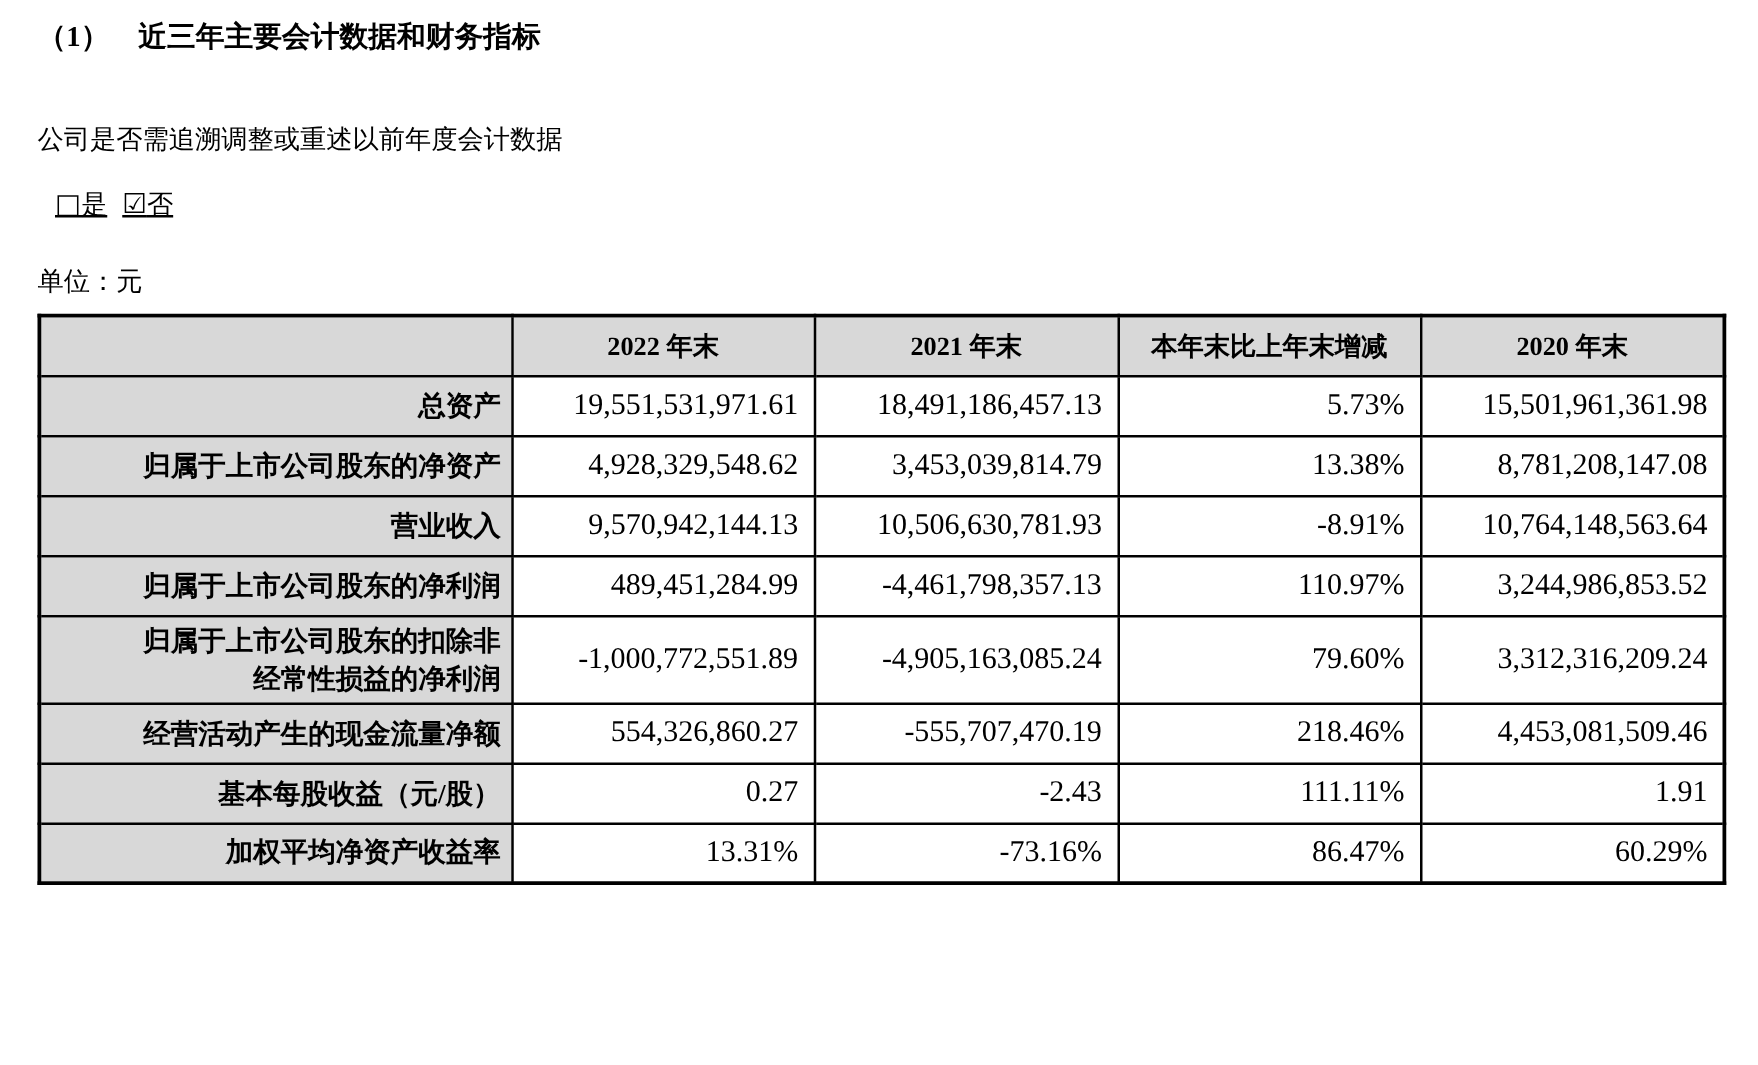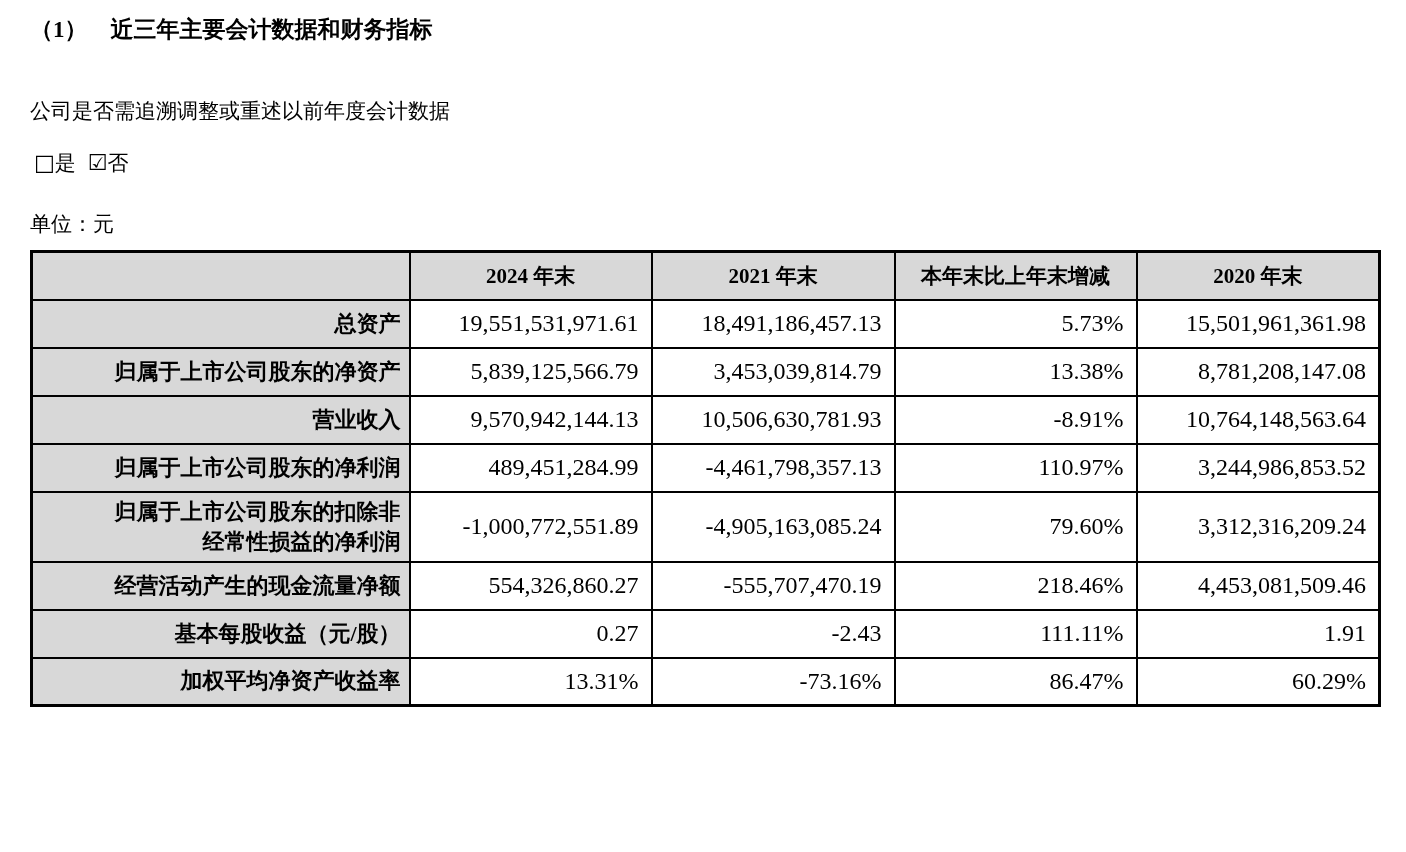--- a/index.html
+++ b/index.html
@@ -14,21 +14,21 @@
 
   .section-title {
     font-size:23px; font-weight:bold; margin:0;
     line-height:30px;
   }
   .question {
     font-size:21px; font-weight:normal; margin:52px 0 0 0;
     line-height:28px;
   }
   .check-line {
-    font-size:21px; margin:23px 0 0 4px; line-height:30px;
+    font-size:21px; margin:23px 0 0 14px; line-height:30px;text-decoration:underline;
   }
   .cb {
     font-family:"DejaVu Sans","Liberation Sans",sans-serif;
     font-size:22px;
   }
   .cb-gap { display:inline-block; width:12px; }
 
   .unit-line {
     text-align:left; font-size:21px; margin-top:32px;
     padding-right:25px; line-height:28px;
@@ -80,37 +80,37 @@
       <col style="width:378px">
         <col style="width:242px">
         <col style="width:243px">
       <col style="width:242px">
         <col style="width:243px">
     </colgroup>
 
     <tbody>
         <tr>
       <th></th>
-      <th>2024 年末</th>
+      <th>2022 年末</th>
       <th>2021 年末</th>
       <th>本年末比上年末增减</th>
       <th>2020 年末</th>
     </tr>
 
     <tr>
       <td class="label">总资产</td>
       <td class="num">19,551,531,971.61</td>
       <td class="num">18,491,186,457.13</td>
       <td class="num">5.73%</td>
       <td class="num">15,501,961,361.98</td>
     </tr>
 
     <tr>
       <td class="label">归属于上市公司股东的净资产</td>
-      <td class="num">5,839,125,566.79</td>
+      <td class="num">4,928,329,548.62</td>
       <td class="num">3,453,039,814.79</td>
       <td class="num">13.38%</td>
       <td class="num">8,781,208,147.08</td>
     </tr>
 
 
     <tr>
       <td class="label">营业收入</td>
       <td class="num">9,570,942,144.13</td>
       <td class="num">10,506,630,781.93</td>

